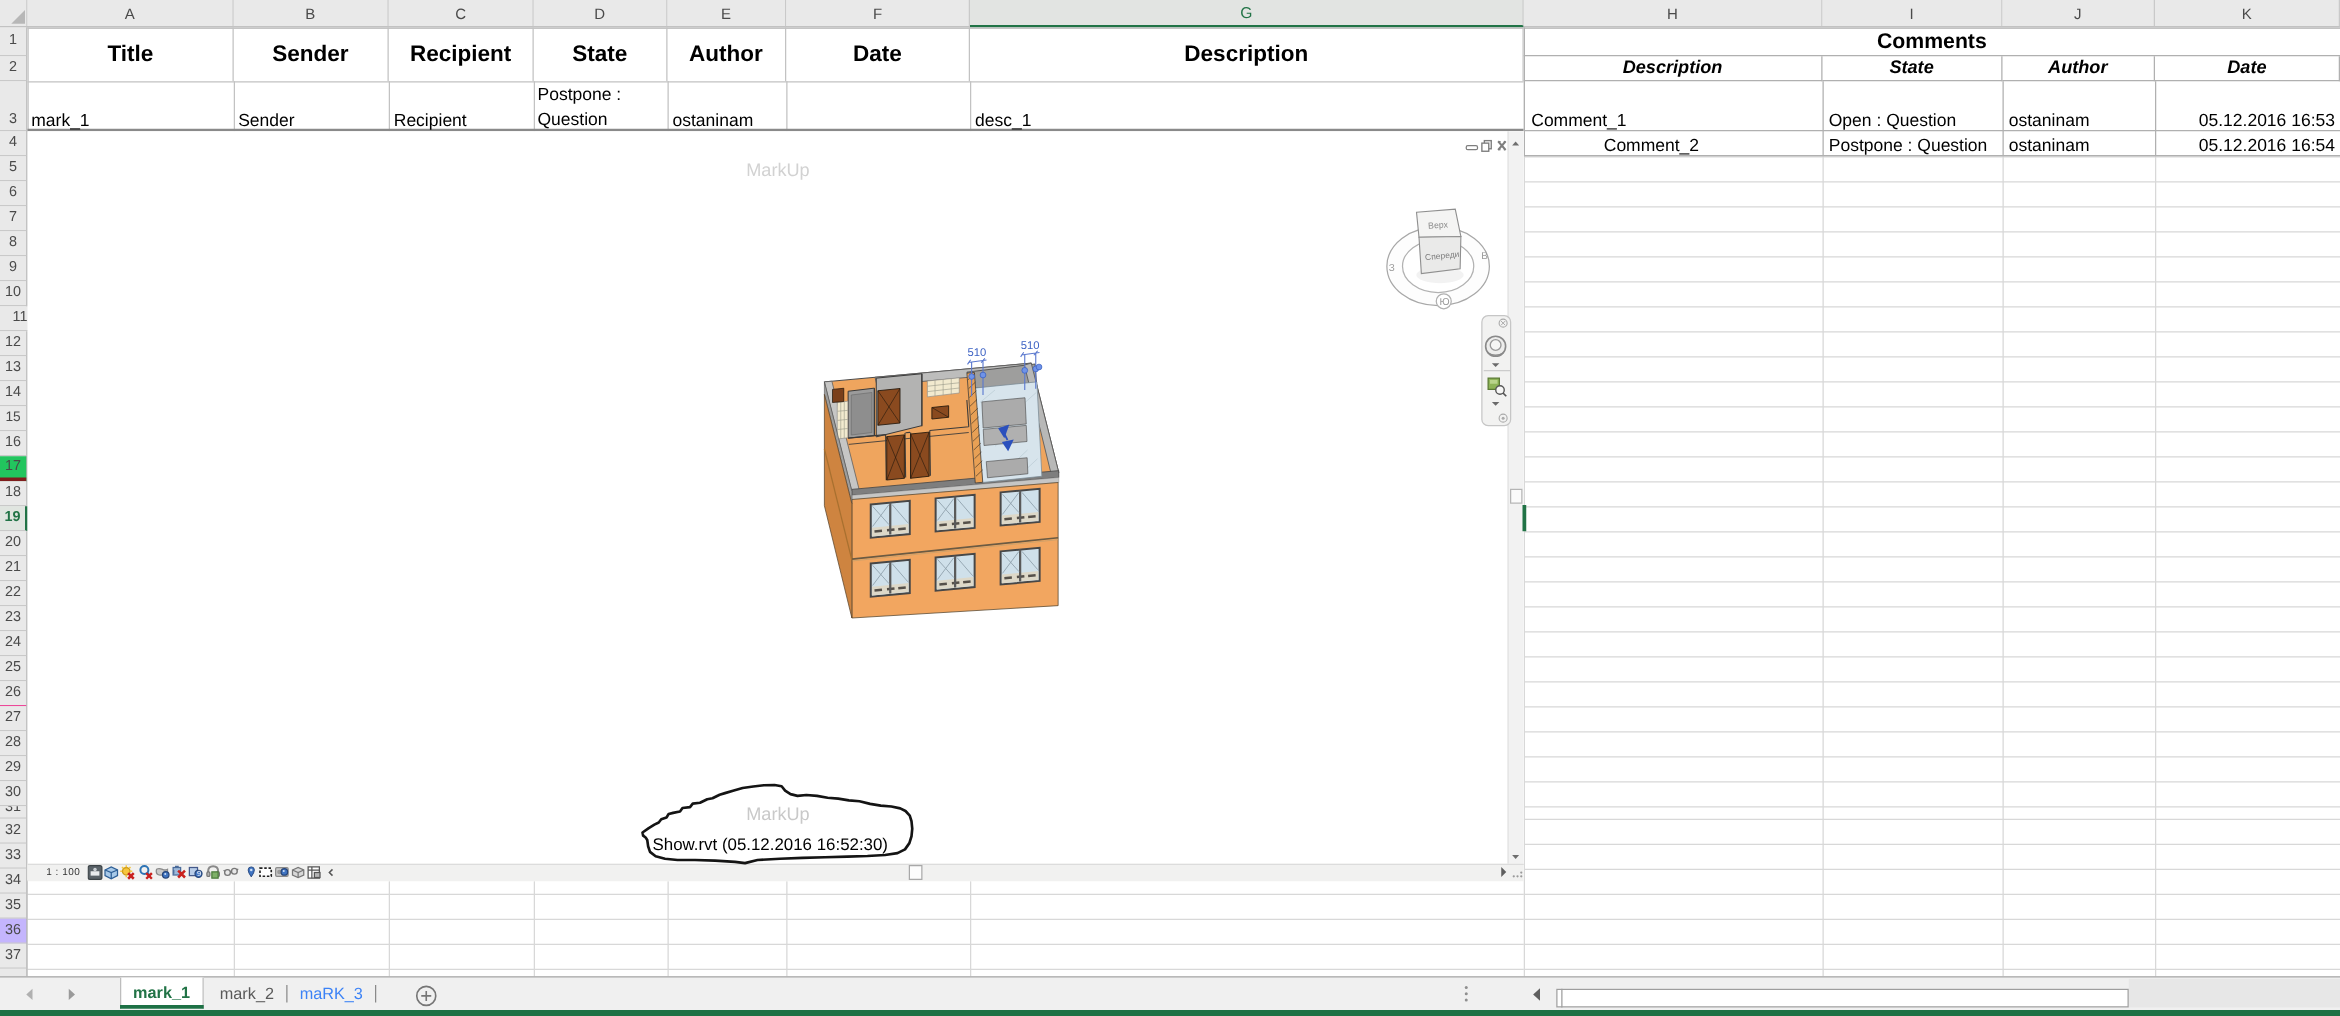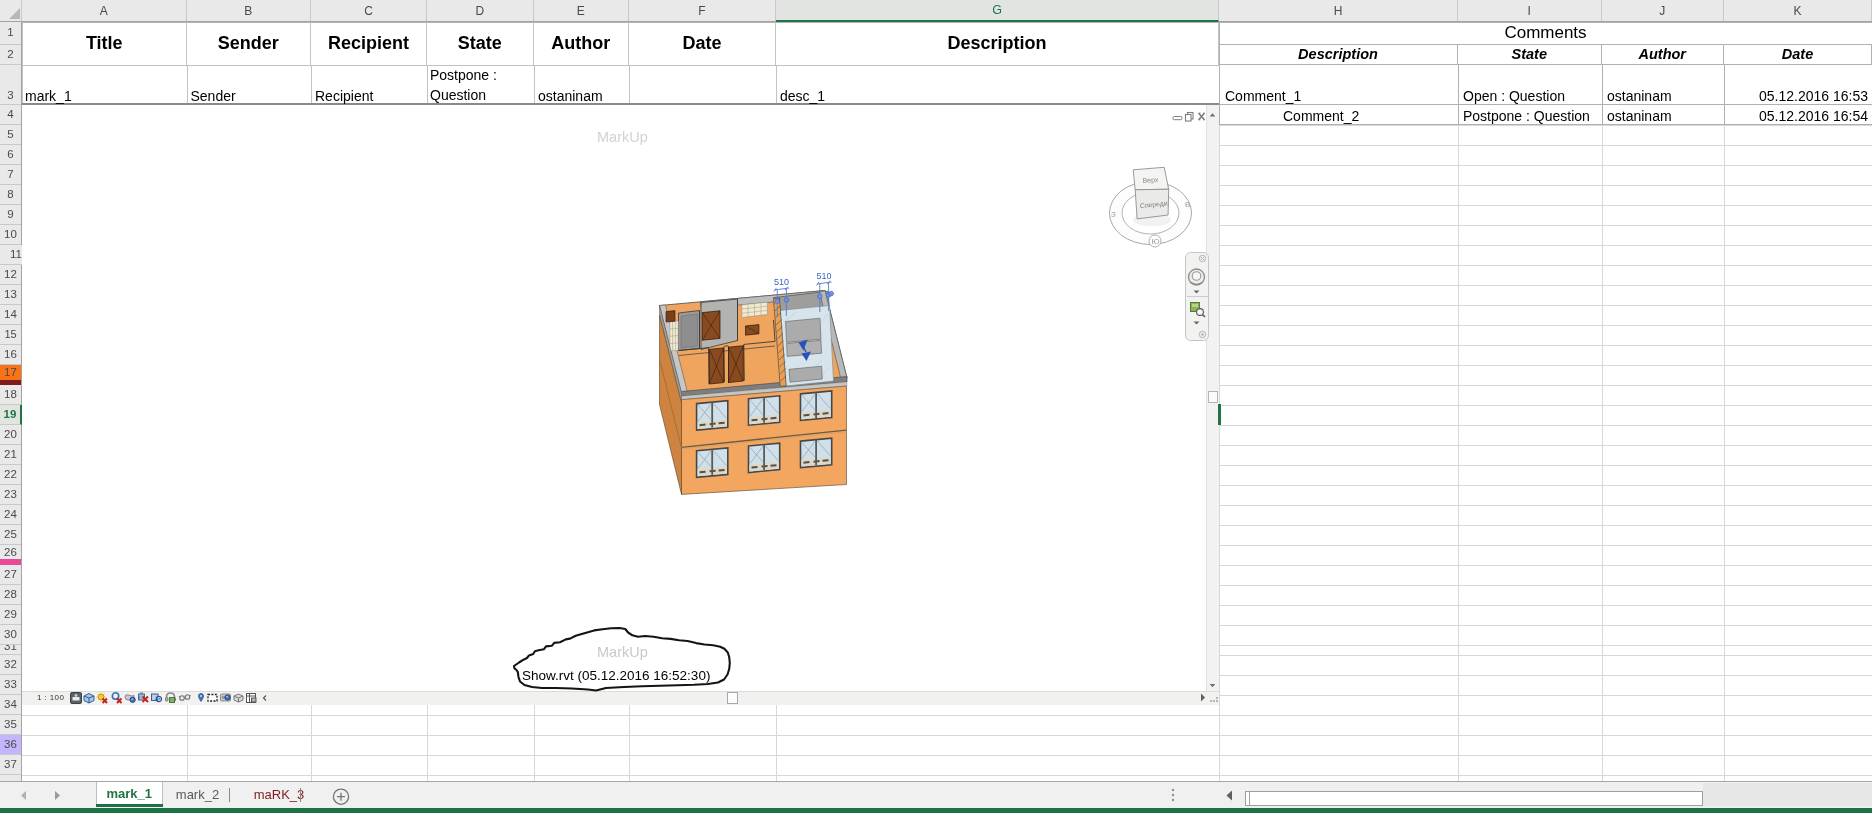--- a/index.html
+++ b/index.html
@@ -111,39 +111,39 @@
 <div style="position:absolute;left:0;top:264.5px;width:21px;height:20px;background:#e9e9e9;border-bottom:1px solid #c9c9c9;box-sizing:border-box;color:#4a4a4a;font-size:11.5px;display:flex;align-items:center;justify-content:center;overflow:hidden;line-height:20px;">12</div>
 
 <div style="position:absolute;left:0;top:284.5px;width:21px;height:20px;background:#e9e9e9;border-bottom:1px solid #c9c9c9;box-sizing:border-box;color:#4a4a4a;font-size:11.5px;display:flex;align-items:center;justify-content:center;overflow:hidden;line-height:20px;">13</div>
 
 <div style="position:absolute;left:0;top:304.5px;width:21px;height:20px;background:#e9e9e9;border-bottom:1px solid #c9c9c9;box-sizing:border-box;color:#4a4a4a;font-size:11.5px;display:flex;align-items:center;justify-content:center;overflow:hidden;line-height:20px;">14</div>
 
 <div style="position:absolute;left:0;top:324.5px;width:21px;height:20px;background:#e9e9e9;border-bottom:1px solid #c9c9c9;box-sizing:border-box;color:#4a4a4a;font-size:11px;display:flex;align-items:center;justify-content:center;overflow:hidden;line-height:20px;">15</div>
 
 <div style="position:absolute;left:0;top:344.5px;width:21px;height:20px;background:#e9e9e9;border-bottom:1px solid #c9c9c9;box-sizing:border-box;color:#4a4a4a;font-size:11.5px;display:flex;align-items:center;justify-content:center;overflow:hidden;line-height:20px;">16</div>
 
-<div style="position:absolute;left:0;top:364.5px;width:21px;height:20px;background:#f97316;border-bottom:5px solid #7f1d1d;box-sizing:border-box;color:#4a4a4a;font-size:11.5px;display:flex;align-items:center;justify-content:center;overflow:hidden;line-height:20px;">17</div>
+<div style="position:absolute;left:0;top:364.5px;width:21px;height:20px;background:#22c55e;border-bottom:3px solid #7f1d1d;box-sizing:border-box;color:#4a4a4a;font-size:11.5px;display:flex;align-items:center;justify-content:center;overflow:hidden;line-height:20px;">17</div>
 
 <div style="position:absolute;left:0;top:384.5px;width:21px;height:20px;background:#e9e9e9;border-bottom:1px solid #c9c9c9;box-sizing:border-box;color:#4a4a4a;font-size:11.5px;display:flex;align-items:center;justify-content:center;overflow:hidden;line-height:20px;">18</div>
 
 <div style="position:absolute;left:0;top:404.5px;width:22px;height:20px;background:#e0e5e0;border-right:2px solid #217346;border-bottom:1px solid #c9c9c9;box-sizing:border-box;color:#217346;font-size:11.5px;font-weight:bold;display:flex;align-items:center;justify-content:center;">19</div>
 
 <div style="position:absolute;left:0;top:424.5px;width:21px;height:20px;background:#e9e9e9;border-bottom:1px solid #c9c9c9;box-sizing:border-box;color:#4a4a4a;font-size:11.5px;display:flex;align-items:center;justify-content:center;overflow:hidden;line-height:20px;">20</div>
 
 <div style="position:absolute;left:0;top:444.5px;width:21px;height:20px;background:#e9e9e9;border-bottom:1px solid #c9c9c9;box-sizing:border-box;color:#4a4a4a;font-size:11.5px;display:flex;align-items:center;justify-content:center;overflow:hidden;line-height:20px;">21</div>
 
 <div style="position:absolute;left:0;top:464.5px;width:21px;height:20px;background:#e9e9e9;border-bottom:1px solid #c9c9c9;box-sizing:border-box;color:#4a4a4a;font-size:11.5px;display:flex;align-items:center;justify-content:center;overflow:hidden;line-height:20px;">22</div>
 
 <div style="position:absolute;left:0;top:484.5px;width:21px;height:20px;background:#e9e9e9;border-bottom:1px solid #c9c9c9;box-sizing:border-box;color:#4a4a4a;font-size:11.5px;display:flex;align-items:center;justify-content:center;overflow:hidden;line-height:20px;">23</div>
 
 <div style="position:absolute;left:0;top:504.5px;width:21px;height:20px;background:#e9e9e9;border-bottom:1px solid #c9c9c9;box-sizing:border-box;color:#4a4a4a;font-size:11.5px;display:flex;align-items:center;justify-content:center;overflow:hidden;line-height:20px;">24</div>
 
 <div style="position:absolute;left:0;top:524.5px;width:21px;height:20px;background:#e9e9e9;border-bottom:1px solid #c9c9c9;box-sizing:border-box;color:#4a4a4a;font-size:11.5px;display:flex;align-items:center;justify-content:center;overflow:hidden;line-height:20px;">25</div>
 
-<div style="position:absolute;left:0;top:544.5px;width:21px;height:20px;background:#e9e9e9;border-bottom:6px solid #ec4899;box-sizing:border-box;color:#4a4a4a;font-size:11.5px;display:flex;align-items:center;justify-content:center;overflow:hidden;line-height:20px;">26</div>
+<div style="position:absolute;left:0;top:544.5px;width:21px;height:20px;background:#e9e9e9;border-bottom:1px solid #ec4899;box-sizing:border-box;color:#4a4a4a;font-size:11.5px;display:flex;align-items:center;justify-content:center;overflow:hidden;line-height:20px;">26</div>
 
 <div style="position:absolute;left:0;top:564.5px;width:21px;height:20px;background:#e9e9e9;border-bottom:1px solid #c9c9c9;box-sizing:border-box;color:#4a4a4a;font-size:11.5px;display:flex;align-items:center;justify-content:center;overflow:hidden;line-height:20px;">27</div>
 
 <div style="position:absolute;left:0;top:584.5px;width:21px;height:20px;background:#e9e9e9;border-bottom:1px solid #c9c9c9;box-sizing:border-box;color:#4a4a4a;font-size:11.5px;display:flex;align-items:center;justify-content:center;overflow:hidden;line-height:20px;">28</div>
 
 <div style="position:absolute;left:0;top:604.5px;width:21px;height:20px;background:#e9e9e9;border-bottom:1px solid #c9c9c9;box-sizing:border-box;color:#4a4a4a;font-size:11.5px;display:flex;align-items:center;justify-content:center;overflow:hidden;line-height:20px;">29</div>
 
 <div style="position:absolute;left:0;top:624.5px;width:21px;height:20px;background:#e9e9e9;border-bottom:1px solid #c9c9c9;box-sizing:border-box;color:#4a4a4a;font-size:11.5px;display:flex;align-items:center;justify-content:center;overflow:hidden;line-height:20px;">30</div>
 
 <div style="position:absolute;left:0;top:644.5px;width:21px;height:10px;background:#e9e9e9;border-bottom:1px solid #c9c9c9;box-sizing:border-box;color:#4a4a4a;font-size:11.5px;overflow:hidden;text-align:center;">
@@ -200,21 +200,21 @@
 <div class="ct" style="left:430px;top:66px;line-height:19.5px;">Postpone :<br>Question</div>
 
 <div class="ct" style="left:538px;top:88px;">ostaninam</div>
 
 <div class="ct" style="left:629px;top:88px;width:144px;text-align:right;margin-top:29px;">05.12.2016 16:52</div>
 
 <div class="ct" style="left:780px;top:88px;">desc_1</div>
 
 <div style="position:absolute;left:1219px;top:21.5px;width:653px;height:103px;background:#fff;border:1px solid #b0b0b0;border-right:none;box-sizing:border-box;"></div>
 
-<div style="position:absolute;left:1219px;top:21.5px;width:653px;height:23.5px;border-bottom:1px solid #b0b0b0;box-sizing:border-box;display:flex;align-items:center;justify-content:center;font-weight:normal;font-size:17px;color:#000;">Comments</div>
+<div style="position:absolute;left:1219px;top:21.5px;width:653px;height:23.5px;border-bottom:1px solid #b0b0b0;box-sizing:border-box;display:flex;align-items:center;justify-content:center;font-weight:bold;font-size:17px;color:#000;">Comments</div>
 
 <div style="position:absolute;left:1219px;top:45px;width:239px;height:19.5px;border-bottom:1px solid #b0b0b0;border-right:1px solid #b0b0b0;box-sizing:border-box;display:flex;align-items:center;justify-content:center;font-weight:bold;font-style:italic;font-size:14.5px;color:#000;">Description</div>
 
 <div style="position:absolute;left:1458px;top:45px;width:143.5px;height:19.5px;border-bottom:1px solid #b0b0b0;border-right:1px solid #b0b0b0;box-sizing:border-box;display:flex;align-items:center;justify-content:center;font-weight:bold;font-style:italic;font-size:14.5px;color:#000;">State</div>
 
 <div style="position:absolute;left:1601.5px;top:45px;width:122.5px;height:19.5px;border-bottom:1px solid #b0b0b0;border-right:1px solid #b0b0b0;box-sizing:border-box;display:flex;align-items:center;justify-content:center;font-weight:bold;font-style:italic;font-size:14.5px;color:#000;">Author</div>
 
 <div style="position:absolute;left:1724px;top:45px;width:148px;height:19.5px;border-bottom:1px solid #b0b0b0;border-right:1px solid #b0b0b0;box-sizing:border-box;display:flex;align-items:center;justify-content:center;font-weight:bold;font-style:italic;font-size:14.5px;color:#000;">Date</div>
 <div style="position:absolute;left:1458px;top:64.5px;width:1px;height:60px;background:#b0b0b0;"></div>
 <div style="position:absolute;left:1601.5px;top:64.5px;width:1px;height:60px;background:#b0b0b0;"></div>
@@ -496,21 +496,21 @@
     <path d="M38 2 L43 6.5 L38 11 Z" fill="#9a9a9a"></path>
   </svg>
 
 <div style="position:absolute;left:95.5px;top:781.7px;width:67.5px;height:25px;background:#fff;border-left:1px solid #bdbdbd;border-right:1px solid #bdbdbd;box-sizing:border-box;"></div>
 <div style="position:absolute;left:95.5px;top:803.6px;width:67.5px;height:3.2px;background:#1e7145;"></div>
 <div style="position:absolute;left:95.5px;top:786px;width:67.5px;height:16px;font-size:13px;font-weight:bold;color:#217346;text-align:center;">mark_1</div>
 
 <div style="position:absolute;left:170px;top:786.5px;width:55px;height:16px;font-size:13px;color:#595959;text-align:center;">mark_2</div>
 <div style="position:absolute;left:228.9px;top:787.5px;width:1px;height:14px;background:#8a8a8a;"></div>
 
-<div style="position:absolute;left:249px;top:786.5px;width:60px;height:16px;font-size:13px;color:#7f1d1d;text-align:center;">maRK_3</div>
+<div style="position:absolute;left:235px;top:786.5px;width:60px;height:16px;font-size:13px;color:#3b82f6;text-align:center;">maRK_3</div>
 <div style="position:absolute;left:299.5px;top:787.5px;width:1px;height:14px;background:#8a8a8a;"></div>
 
 <svg style="position:absolute;left:332px;top:787.5px;" width="18" height="18" viewBox="0 0 18 18">
     <circle cx="9" cy="8.7" r="7.6" fill="none" stroke="#767676" stroke-width="1.3"></circle>
     <path d="M9 4.7 L9 12.7 M5 8.7 L13 8.7" stroke="#767676" stroke-width="1.3"></path>
   </svg>
 
 <svg style="position:absolute;left:1170px;top:788px;" width="8" height="14" viewBox="0 0 8 14">
     <circle cx="3" cy="2" r="1.2" fill="#8f8f8f"></circle>
     <circle cx="3" cy="7" r="1.2" fill="#8f8f8f"></circle>

